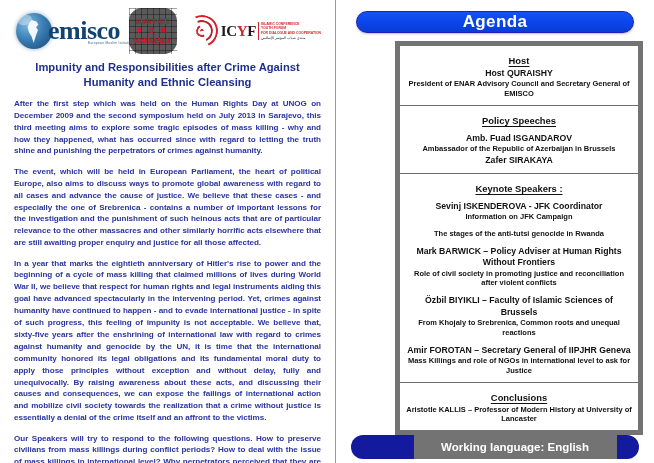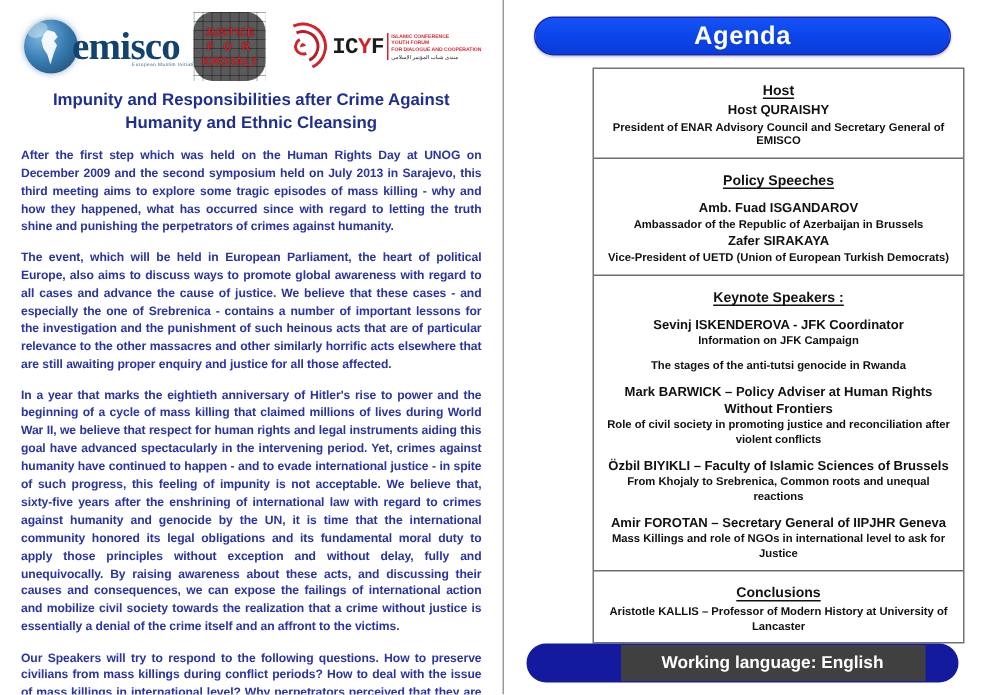--- a/index.html
+++ b/index.html
@@ -139,21 +139,21 @@
     border-radius: 50%;
     border-left-color: transparent;
     border-bottom-color: transparent;
   }
   .rose i:nth-child(1){ inset: 0;            transform: rotate(20deg); }
   .rose i:nth-child(2){ inset: 5px;          transform: rotate(110deg); border-color:#b51f25 transparent transparent #b51f25; }
   .rose i:nth-child(3){ inset: 10px;         transform: rotate(200deg); }
   .rose i:nth-child(4){ inset: 14px; border-width:2px; transform: rotate(300deg); }
   .icyf-text { display: flex; flex-direction: column; }
   .icyf-mark {
-    font-family: Liberation Mono, monospace;
+    font-family: Liberation Serif, serif;
     font-weight: bold;
     font-size: 15px;
     color: #1b1b1b;
     line-height: 1;
     letter-spacing: -.4px;
   }
   .icyf-mark .y { color: #d3232a; }
   .icyf-sub {
     font-size: 3.4px; line-height: 1.35;
     font-weight: bold; color: #d3232a;
@@ -210,21 +210,21 @@
     border: 1.6px solid #1b24b8;
     display: flex; align-items: center; justify-content: center;
     color: #ffffff;
     font-weight: bold;
     font-size: 17px;
     letter-spacing: .4px;
     box-shadow: 0 1px 2px rgba(0,0,0,.25);
   }
 
   .agenda-table {
-    border: 1px solid #737373;
+    border: 5px solid #737373;
     flex: 0 0 auto;
     margin-left: 48px;
   }
   .agenda-section {
     border-bottom: 1px solid #6e6e6e;
     padding: 4px 6px 6px 6px;
     text-align: center;
   }
   .agenda-section:last-child { border-bottom: none; }
 
@@ -259,21 +259,21 @@
   .footer-pill {
     margin: 0 4px 2px 4px;
     height: 34px;
     border-radius: 18px;
     background: #131a9e;
     display: flex; align-items: center; justify-content: center;
     position: relative;
   }
   .footer-inner {
     width: 203px; height: 24px;
-    background: #404040;
+    background: #737373;
     display: flex; align-items: center; justify-content: center;
     color: #ffffff;
     font-weight: bold;
     font-size: 11.5px;
     margin-left: 40px;
   }
 </style>
 </head>
 <body>
 
@@ -344,21 +344,20 @@
       </div>
 
       <div class="agenda-section">
         <div class="sec-head">Policy Speeches</div>
         <div class="entry first">
           <div class="person">Amb. Fuad ISGANDAROV</div>
           <div class="role">Ambassador of the Republic of Azerbaijan in Brussels</div>
         </div>
         <div class="entry tight">
           <div class="person">Zafer SIRAKAYA</div>
-          <div class="role">Vice-President of UETD  (Union of European Turkish Democrats)</div>
         </div>
       </div>
 
       <div class="agenda-section">
         <div class="sec-head">Keynote Speakers :</div>
         <div class="entry first">
           <div class="person">Sevinj ISKENDEROVA - JFK Coordinator</div>
           <div class="role">Information on JFK Campaign</div>
         </div>
         <div class="entry">

